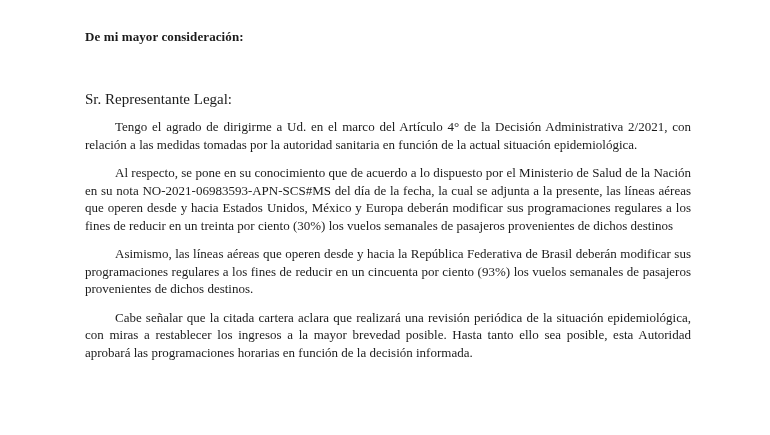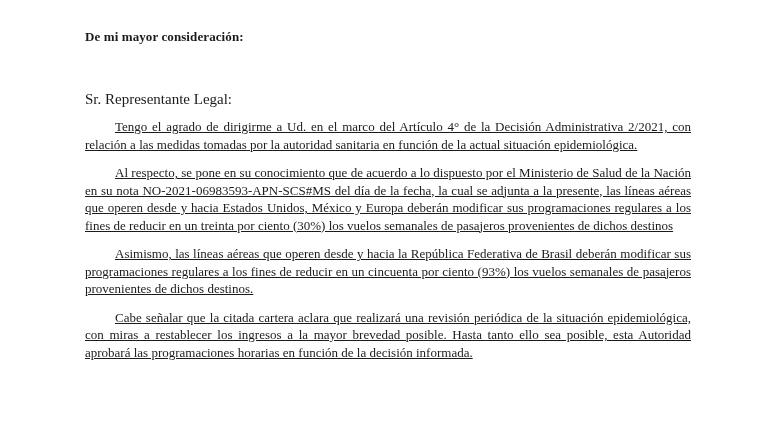--- a/index.html
+++ b/index.html
@@ -41,21 +41,20 @@
   }
   .body-text {
     margin-top: 10px;
   }
   .body-text p {
     font-size: 13px;
     line-height: 17.5px;
     text-align: justify;
     text-indent: 30px;
     margin: 0 12px 11px 0;
-    text-decoration: underline;
   }
 </style>
 </head>
 <body>
 
 <div class="page">
   <div class="content">
     <p class="salutation">De mi mayor consideración:</p>
     <p class="addressee">Sr. Representante Legal:</p>
     <div class="body-text">

